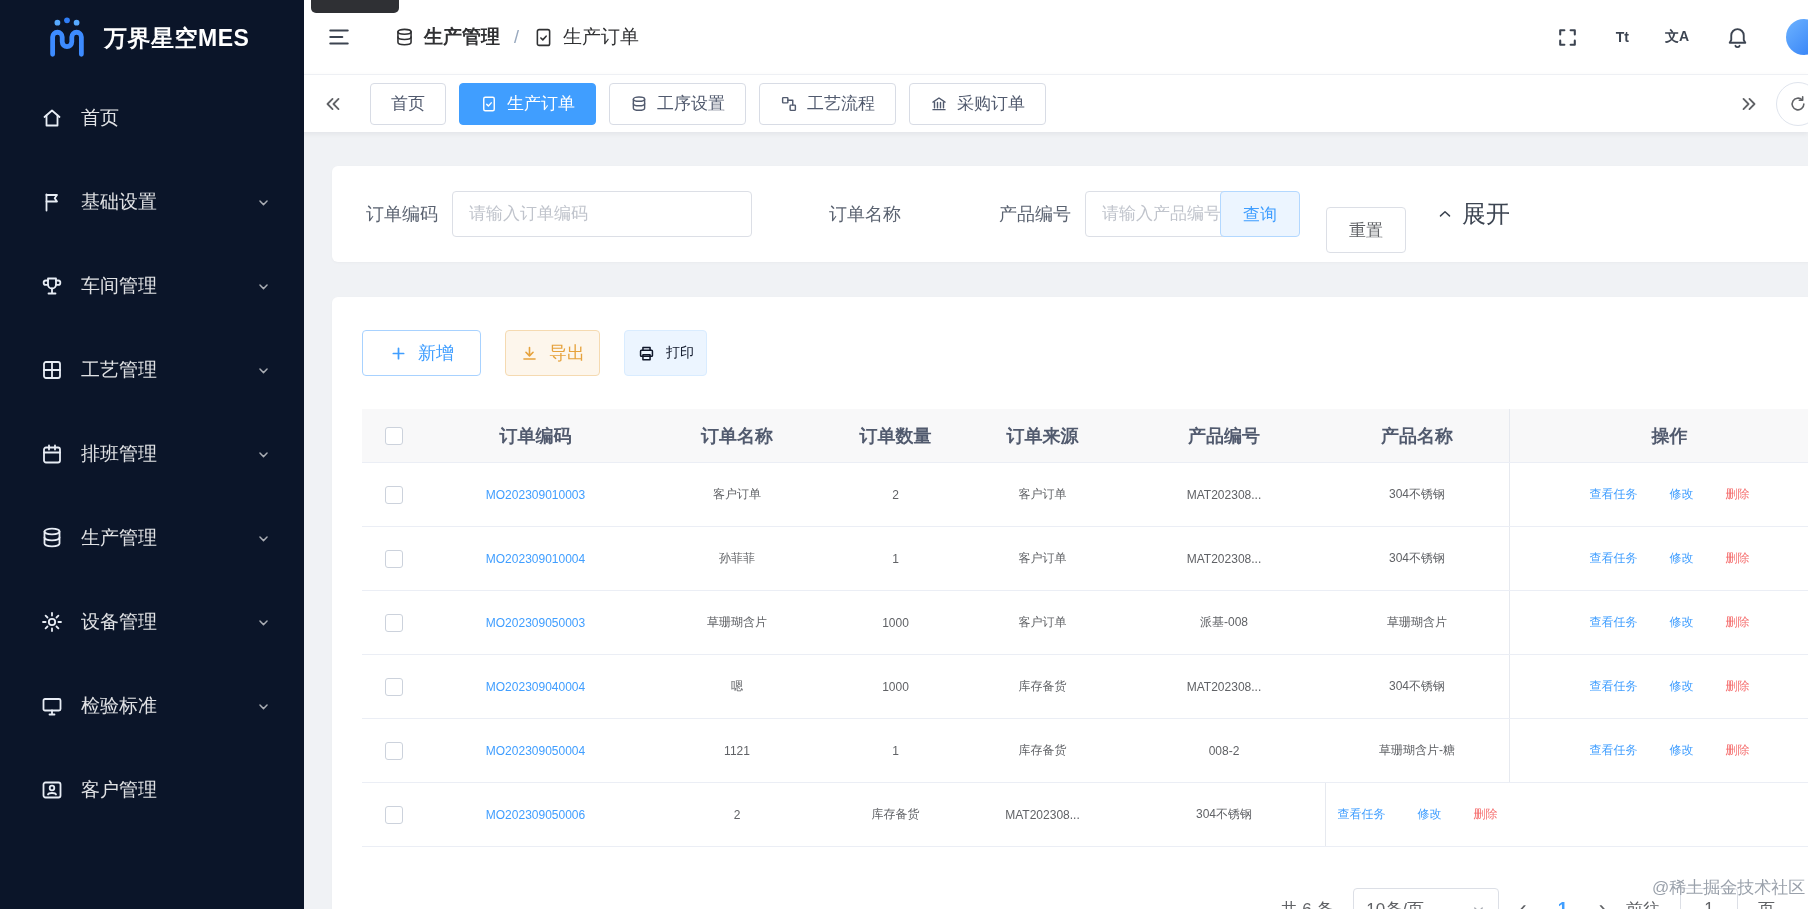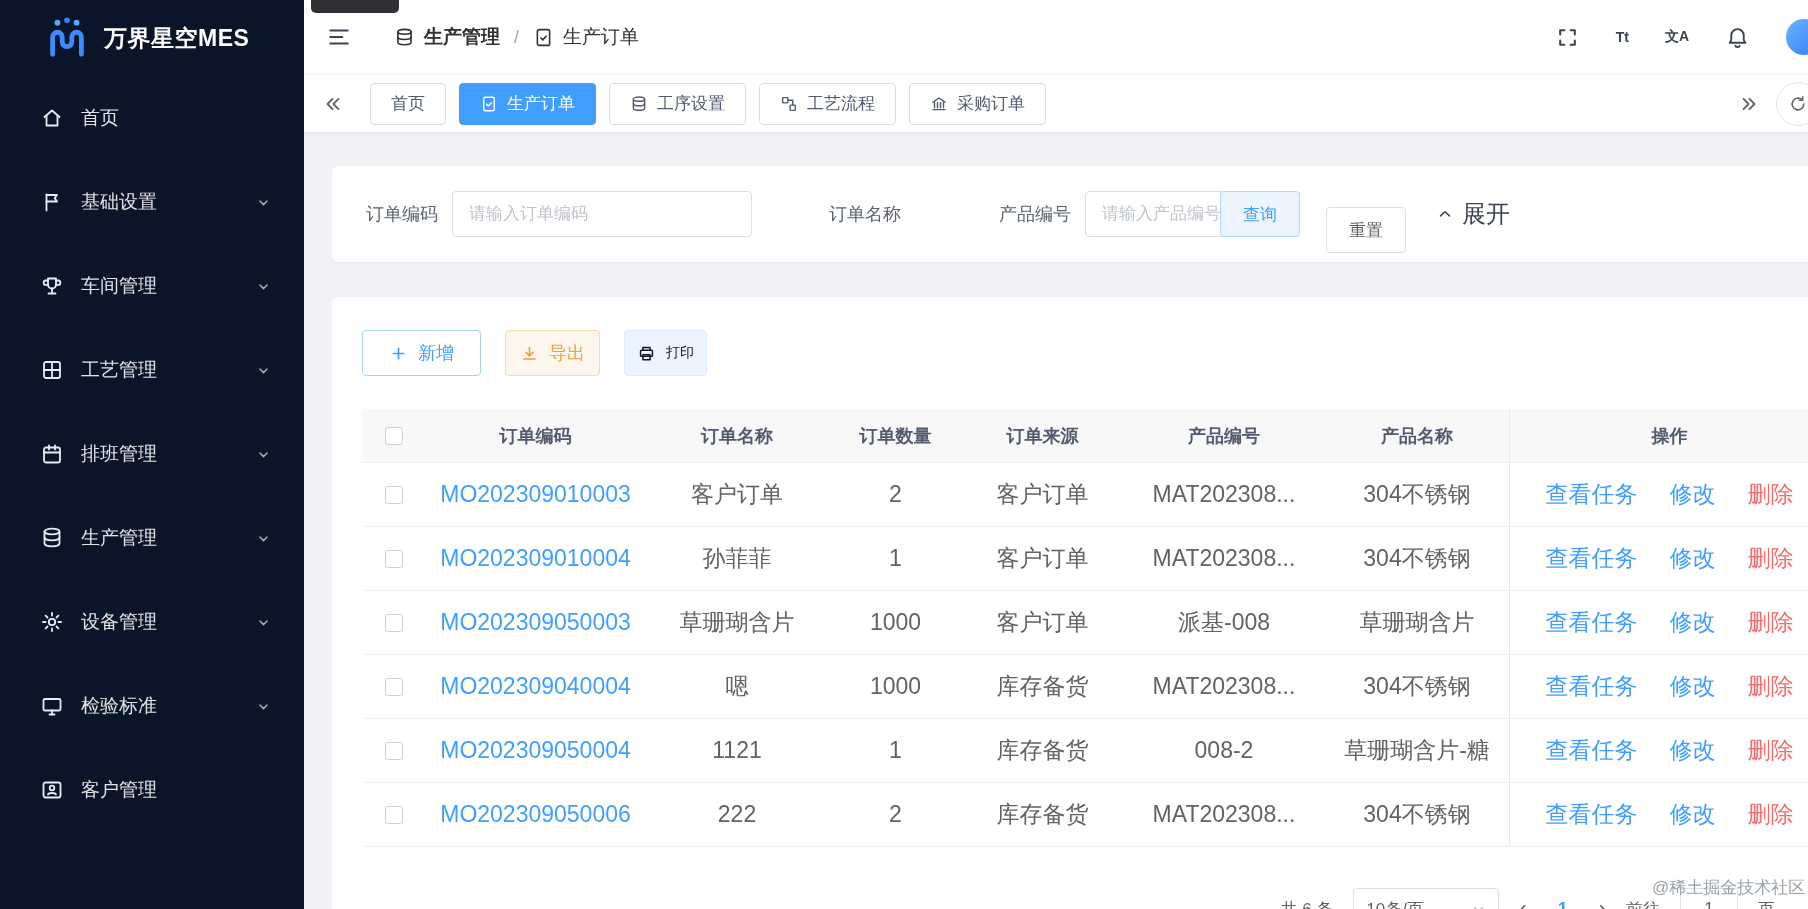--- a/index.html
+++ b/index.html
@@ -73,21 +73,21 @@
   .btn-add { background:#fff; border-color:#a8d2ff; color:#409eff; padding:0 26px; font-size:18px; }
   .btn-export { background:#fdf6ec; border-color:#f5dab1; color:#e6a23c; padding:0 14px; font-size:18px; }
   .btn-print { background:#ecf5ff; border-color:#d9ecff; color:#0f172a; padding:0 12px; font-size:14px; cursor:not-allowed; }
 
   .table { margin-top:33px; }
   .trow { display:grid; grid-template-columns:64px 219px 184px 133px 161px 202px 184px 320px 1fr; }
   .th,.td { display:flex; align-items:center; justify-content:center; white-space:nowrap; overflow:hidden; }
   .thead { background:#f8f8f9; height:54px; border-bottom:1px solid #ebeef5; }
   .thead .th { font-size:18px; font-weight:bold; color:#515a6e; }
   .tbody-row { height:64px; border-bottom:1px solid #ebeef5; }
-  .td { font-size:23px; color:#606266; }
+  .td { font-size:12px; color:#606266; }
   .c-ops { border-left:1px solid #e6e9ef; }
   .cb { width:18px; height:18px; border:1.5px solid #ccd2dc; border-radius:3px; background:#fff; cursor:pointer; }
   .lnk { cursor:pointer; text-decoration:none; }
   .lnk-blue { color:#409eff; }
   .lnk-red { color:#f56c6c; }
   .ops-cell { gap:32px; }
 
   
   .pagination { position:absolute; top:591px; right:117px; display:flex; align-items:center; gap:20px;
     height:42px; font-size:17px; color:#606266; }
@@ -513,21 +513,20 @@
 
         </div>
 
         <div class="trow tbody-row">
           <div class="td">
               <span class="cb"></span>
             </div>
           <div class="td">
               <a class="lnk lnk-blue">MO202309050006</a>
             </div>
-          <div class="td">222</div>
           <div class="td">2</div>
           <div class="td">库存备货</div>
           <div class="td">MAT202308...</div>
           <div class="td">304不锈钢</div>
           <div class="td c-ops ops-cell">
             <a class="lnk lnk-blue">查看任务</a>
             <a class="lnk lnk-blue">修改</a>
             <a class="lnk lnk-red">删除</a>
           </div>
 

